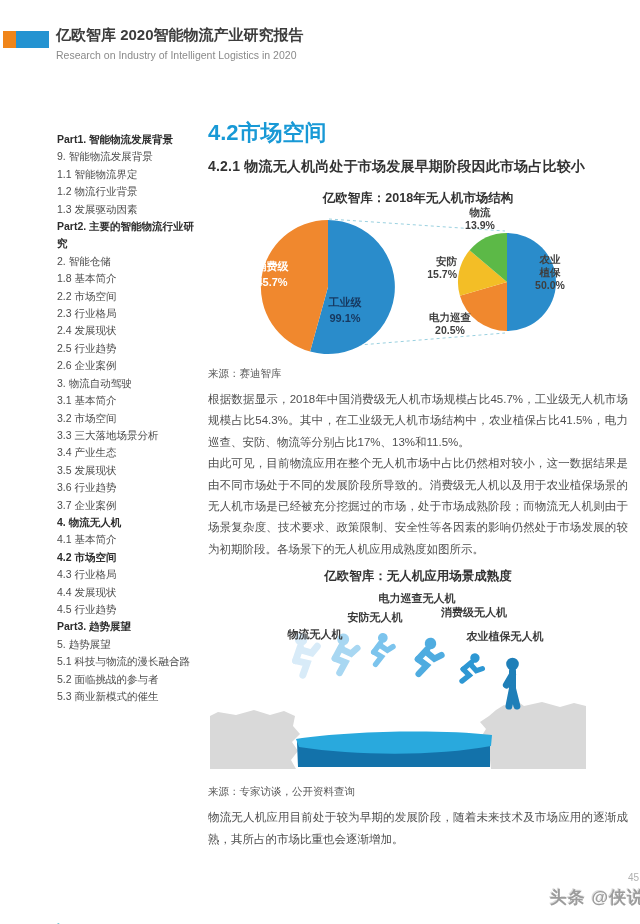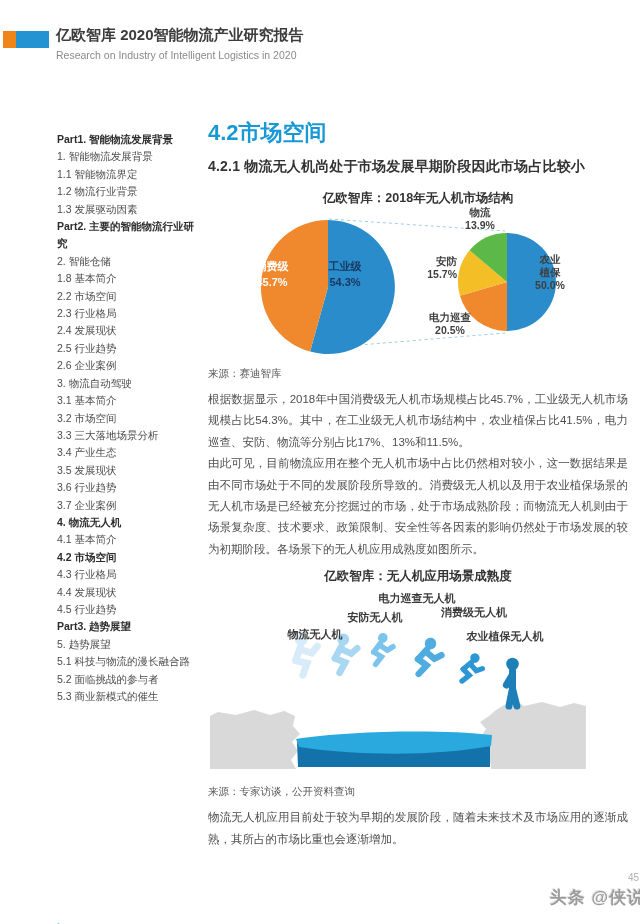--- a/index.html
+++ b/index.html
@@ -23,21 +23,21 @@
   h1.sec{margin:0;font-size:22px;font-weight:bold;color:#1899D6;}
   h2.sub{margin:10px 0 0 0;font-size:14px;font-weight:bold;color:#333;letter-spacing:.2px;}
   .chart-title{margin-top:14px;text-align:center;font-size:12.5px;font-weight:bold;color:#333;}
   .figure{position:relative;width:420px;}
   .fig1{height:152px;margin-top:2px;}
   .fig2{height:190px;margin-top:4px;}
   .figure svg{position:absolute;left:0;top:0;}
   .pie-lbl{position:absolute;font-size:10.5px;font-weight:bold;color:#3f3f3f;line-height:13px;text-align:center;}
   .pie-lbl.inpie{font-size:11px;line-height:16px;}
   .pie-lbl.white{color:#ffffff;}
-  .pie-lbl.navy{color:#17375E;}
+  .pie-lbl.navy{color:#17375E;margin-top:36px;}
   .jump-lbl{position:absolute;font-size:11px;font-weight:bold;color:#3a3a3a;white-space:nowrap;transform:translateX(-50%);}
   .source{margin-top:6px;font-size:10.5px;color:#595959;}
   .para{margin:8px 0 0 0;font-size:11.5px;line-height:21.4px;color:#4f4f4f;text-align:justify;}
   .para.cont{margin-top:0;}
 
   
   .footer-logo{position:absolute;left:45px;top:876px;display:flex;align-items:center;gap:12px;margin-top:47px;}
   .footer-logo-text{font-size:11px;color:#9a9a9a;letter-spacing:1px;}
   .page-num{position:absolute;right:44px;top:872px;font-size:10px;color:#b0b0b0;}
   .watermark{position:absolute;right:2px;top:886px;font-size:17px;font-weight:bold;color:#9c9c9c;
@@ -49,21 +49,21 @@
 <div class="page">
 
   <div class="bar orange"></div>
   <div class="bar blue"></div>
   <div class="header-title">亿欧智库 2020智能物流产业研究报告</div>
   <div class="header-subtitle">Research on Industry of Intelligent Logistics in 2020</div>
 
   <nav class="sidebar">
 
   <div class="side-item bold">Part1. 智能物流发展背景</div>
-      <div class="side-item">1. 智能物流发展背景</div>
+      <div class="side-item">9. 智能物流发展背景</div>
       <div class="side-item">1.1 智能物流界定</div>
       <div class="side-item">1.2 物流行业背景</div>
       <div class="side-item">1.3 发展驱动因素</div>
       <div class="side-item bold">Part2. 主要的智能物流行业研究</div>
       <div class="side-item">2. 智能仓储</div>
       <div class="side-item">1.8 基本简介</div>
       <div class="side-item">2.2 市场空间</div>
       <div class="side-item">2.3 行业格局</div>
       <div class="side-item">2.4 发展现状</div>
       <div class="side-item">2.5 行业趋势</div>
@@ -107,21 +107,21 @@
         <path d="M299,73 L299,122 A49,49 0 0 1 251.9,86.7 Z" fill="#F0882E"></path>
         <path d="M299,73 L251.9,86.7 A49,49 0 0 1 261.6,41.3 Z" fill="#F3BE26"></path>
         <path d="M299,73 L261.6,41.3 A49,49 0 0 1 299,24 Z" fill="#5CB947"></path>
       </svg>
       <div class="pie-lbl inpie white" style="left:29px;top:49px;width:70px;">
         <div>消费级</div>
         <div>45.7%</div>
       </div>
       <div class="pie-lbl inpie navy" style="left:102px;top:49px;width:70px;">
         <div>工业级</div>
-        <div>54.3%</div>
+        <div>99.1%</div>
       </div>
       <div class="pie-lbl" style="left:237px;top:-3px;width:70px;">
         <div>物流</div>
         <div>13.9%</div>
       </div>
       <div class="pie-lbl" style="left:187px;top:46px;width:62px;text-align:right;">
         <div>安防</div>
         <div>15.7%</div>
       </div>
       <div class="pie-lbl" style="left:206px;top:102px;width:72px;">

